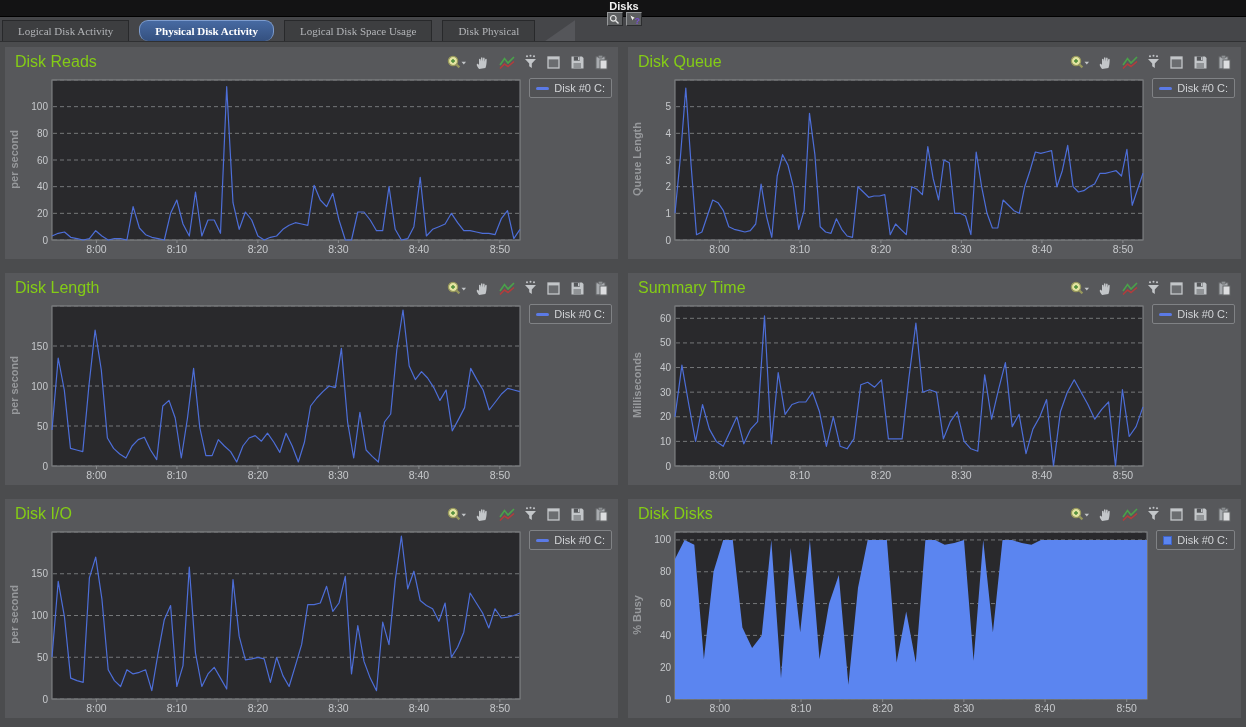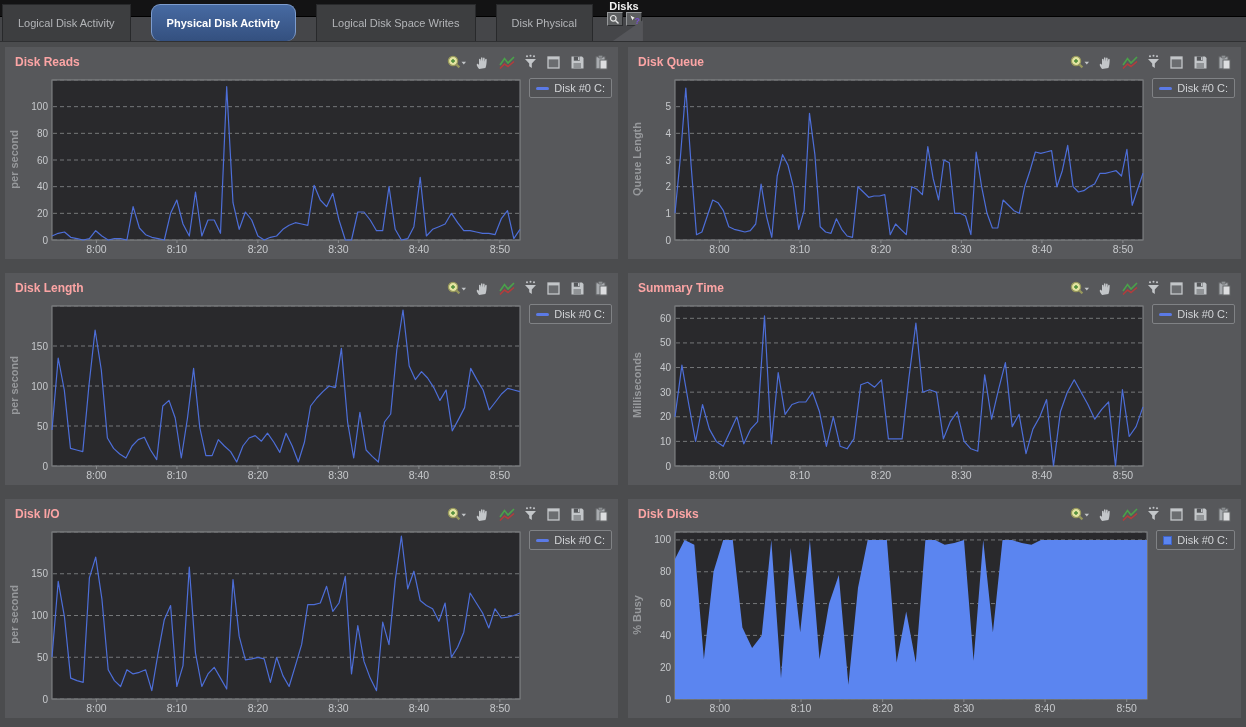--- a/index.html
+++ b/index.html
@@ -22,24 +22,24 @@
     width:16px; height:14px; background:#5c5e60;
     border:1px solid; border-color:#96989a #2c2d2f #2c2d2f #96989a;
     display:flex; align-items:center; justify-content:center; cursor:pointer;
   }
   
   .tabbar {
     height:25px; background:#454649; border-bottom:1px solid #2f3032;
     display:flex; align-items:flex-end; padding:3px 0 0 2px;
   }
   .tab {
-    height:37px; display:flex; align-items:center;
+    height:21px; display:flex; align-items:center;
     padding:0 15px; font-size:11px; color:#b3b5b8;
     background:#3d3e40; border:1px solid #28292b; border-bottom:none;
-    margin-right:20px; cursor:pointer; white-space:nowrap;
+    margin-right:10px; cursor:pointer; white-space:nowrap;font-family:Liberation Serif, serif;
   }
   .tab.active {
     background:linear-gradient(#476aa2, #34507f);
     border-color:#7d9cce; color:#ffffff; font-weight:bold;border-radius:9px;
   }
   .tab-end {
     width:30px; height:21px; background:#55565a;
     clip-path:polygon(0 100%, 100% 0, 100% 100%);
   }
   
@@ -47,21 +47,21 @@
     padding:5px; display:grid;
     grid-template-columns:1fr 1fr;
     grid-template-rows:212px 212px 219px;
     gap:14px 10px;
   }
   .panel { background:#57585b; display:flex; flex-direction:column; min-width:0; }
   .panel-header {
     height:28px; flex:0 0 28px; display:flex; align-items:center;
     justify-content:space-between; padding:2px 8px 0 10px;
   }
-  .panel-title { font-size:12px; font-weight:bold; color:#fca5a5; }
+  .panel-title { font-size:16px; font-weight:normal; color:#84cc16; }
   .panel-toolbar { display:flex; align-items:center; gap:7px; }
   .tb-icon { display:flex; align-items:center; cursor:pointer; }
   .panel-body { flex:1; display:flex; min-height:0; padding:0 0 2px 2px; }
   .ylabel { flex:0 0 15px; display:flex; align-items:center; justify-content:center; }
   .ylabel span {
     writing-mode:vertical-rl; transform:rotate(180deg);
     font-size:11px; font-weight:bold; color:#97999c;
     padding-left:2px; margin-bottom:14px; white-space:nowrap;
   }
   .chart { flex:1 1 auto; min-width:0; height:100%; }
@@ -92,21 +92,21 @@
           <path d="M1.5 0.5l2.8 7 1.2-2.6 3-0.6z" fill="#efefef" stroke="#555"></path>
           <text x="6.5" y="9.5" fill="#7a4fd0" font-size="9" font-weight="bold" font-family="Liberation Sans,sans-serif">?</text>
         </svg>
     </span>
   </span>
 </div>
 
 <div class="tabbar">
   <div class="tab">Logical Disk Activity</div>
   <div class="tab active">Physical Disk Activity</div>
-  <div class="tab">Logical Disk Space Writes</div>
+  <div class="tab">Logical Disk Space Usage</div>
   <div class="tab">Disk Physical</div>
   <div class="tab-end"></div>
 </div>
 
 <div class="main">
 
   <div class="panel">
     <div class="panel-header">
       <span class="panel-title">Disk Reads</span>
       <span class="panel-toolbar">

